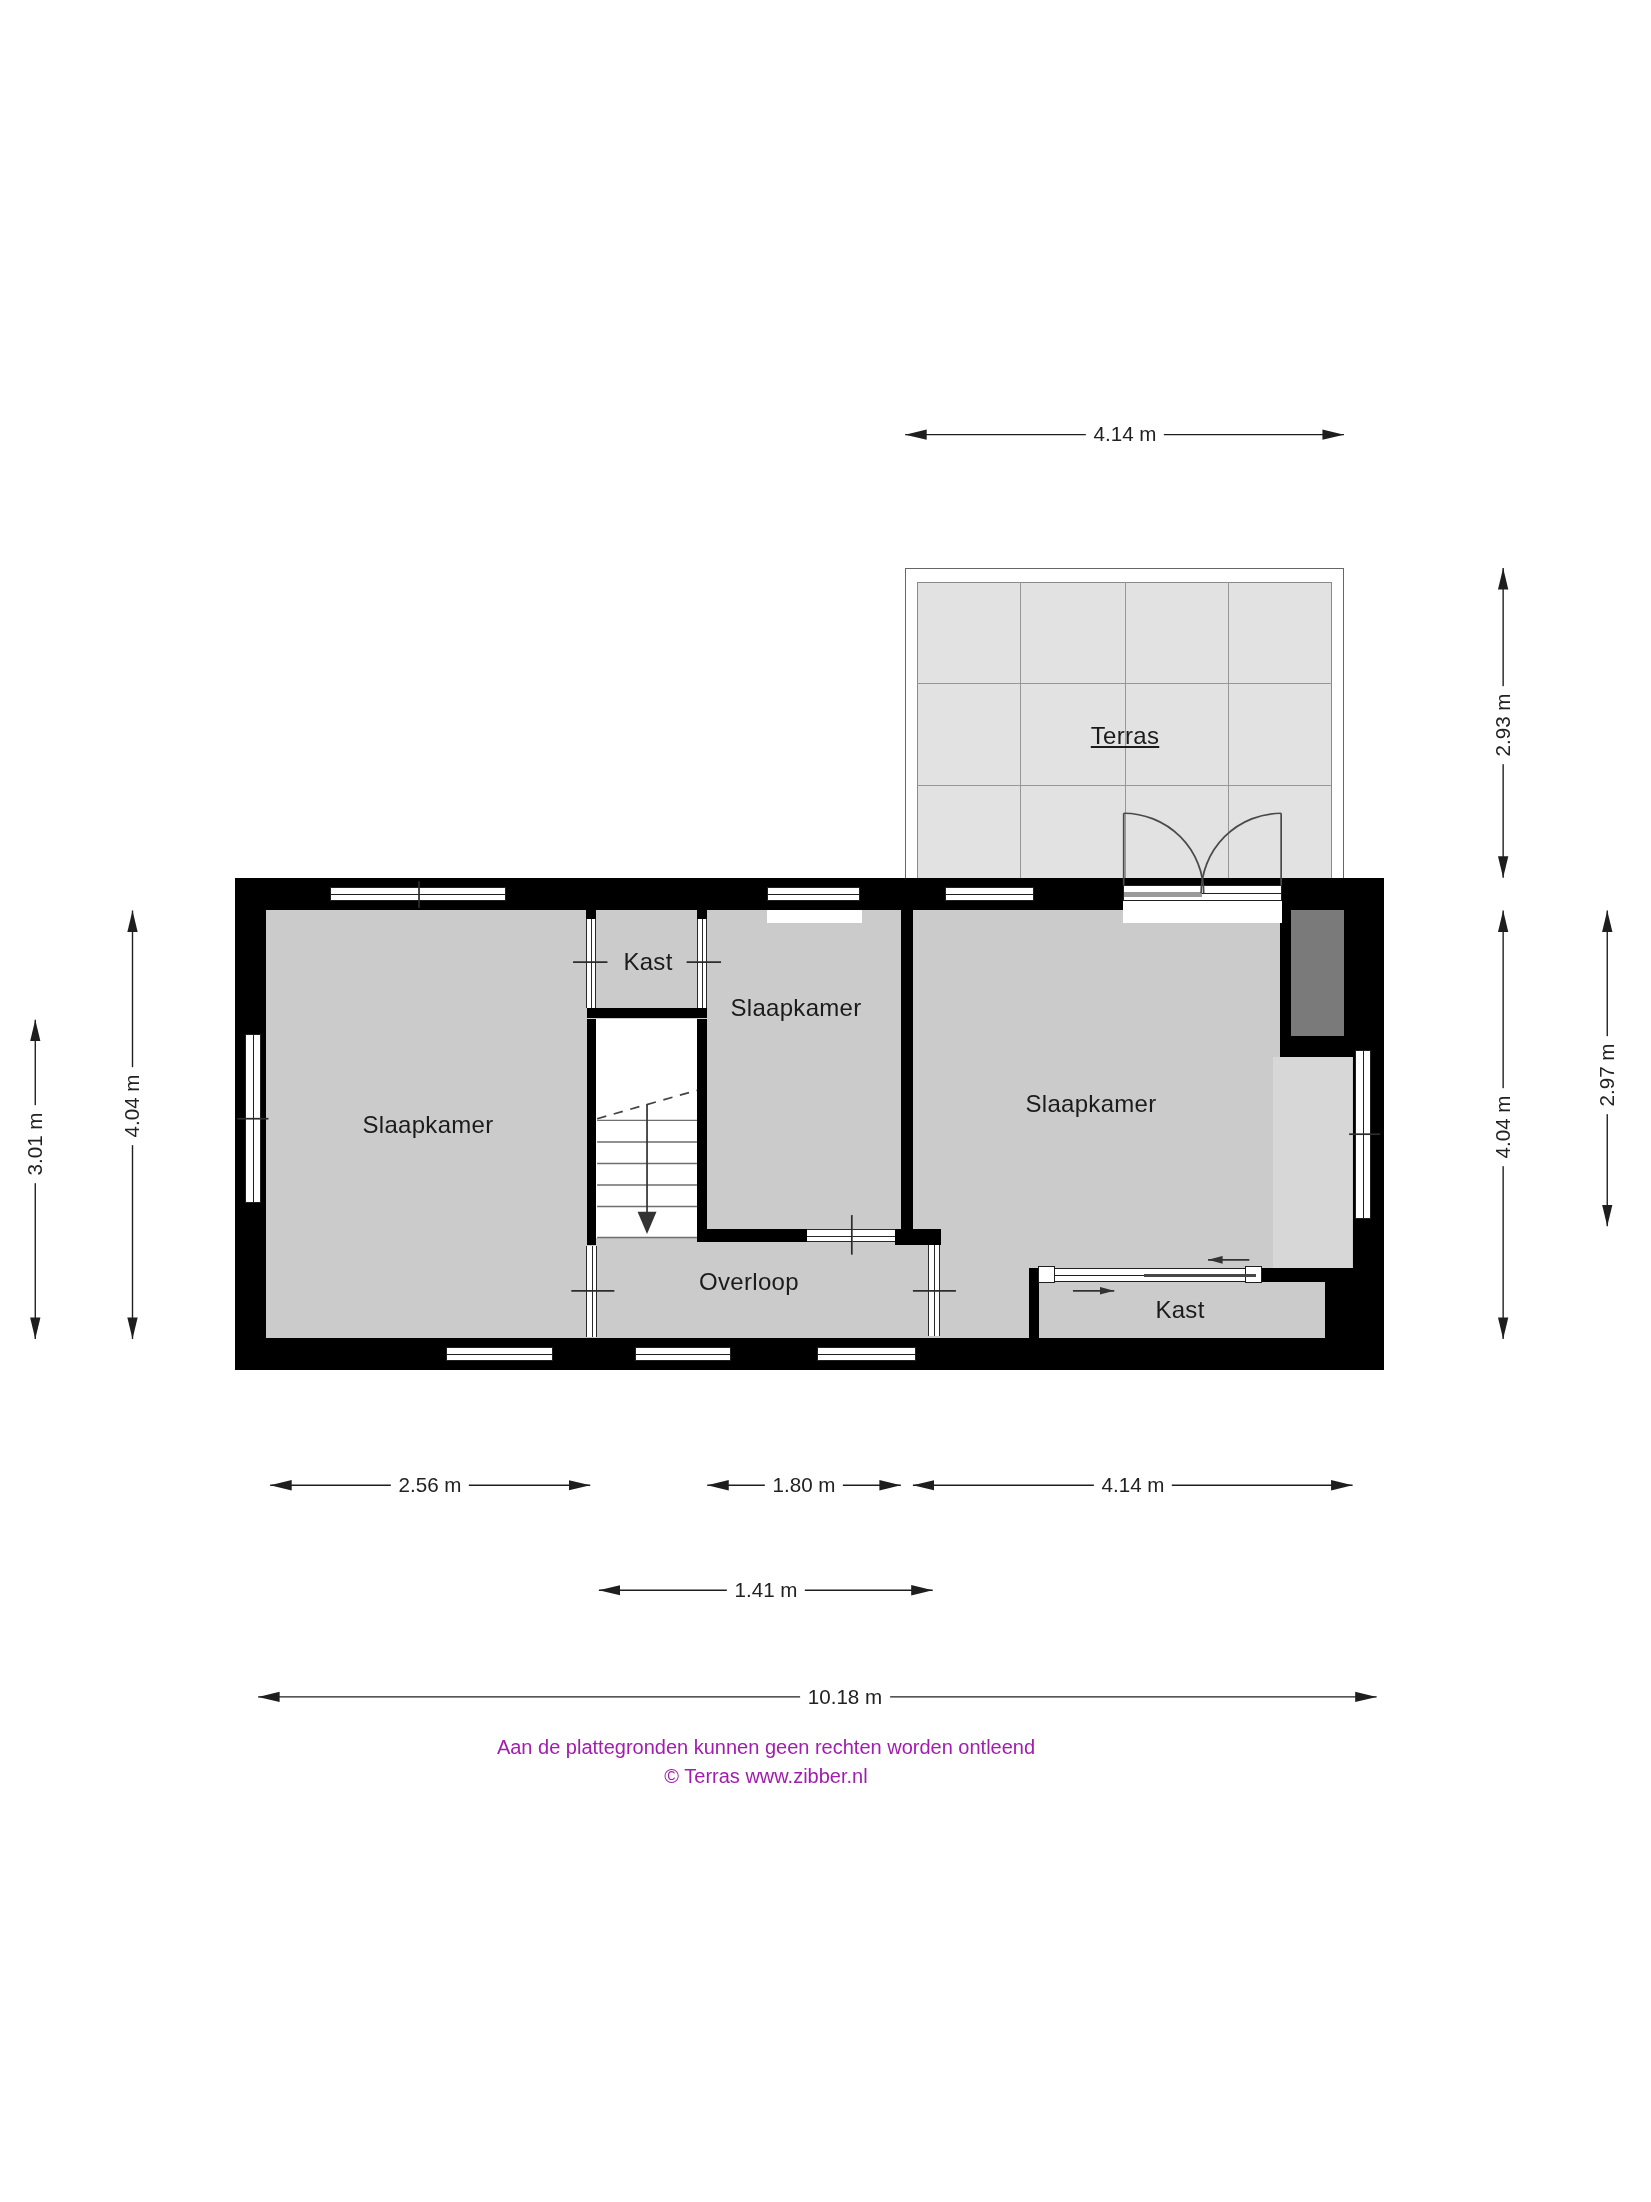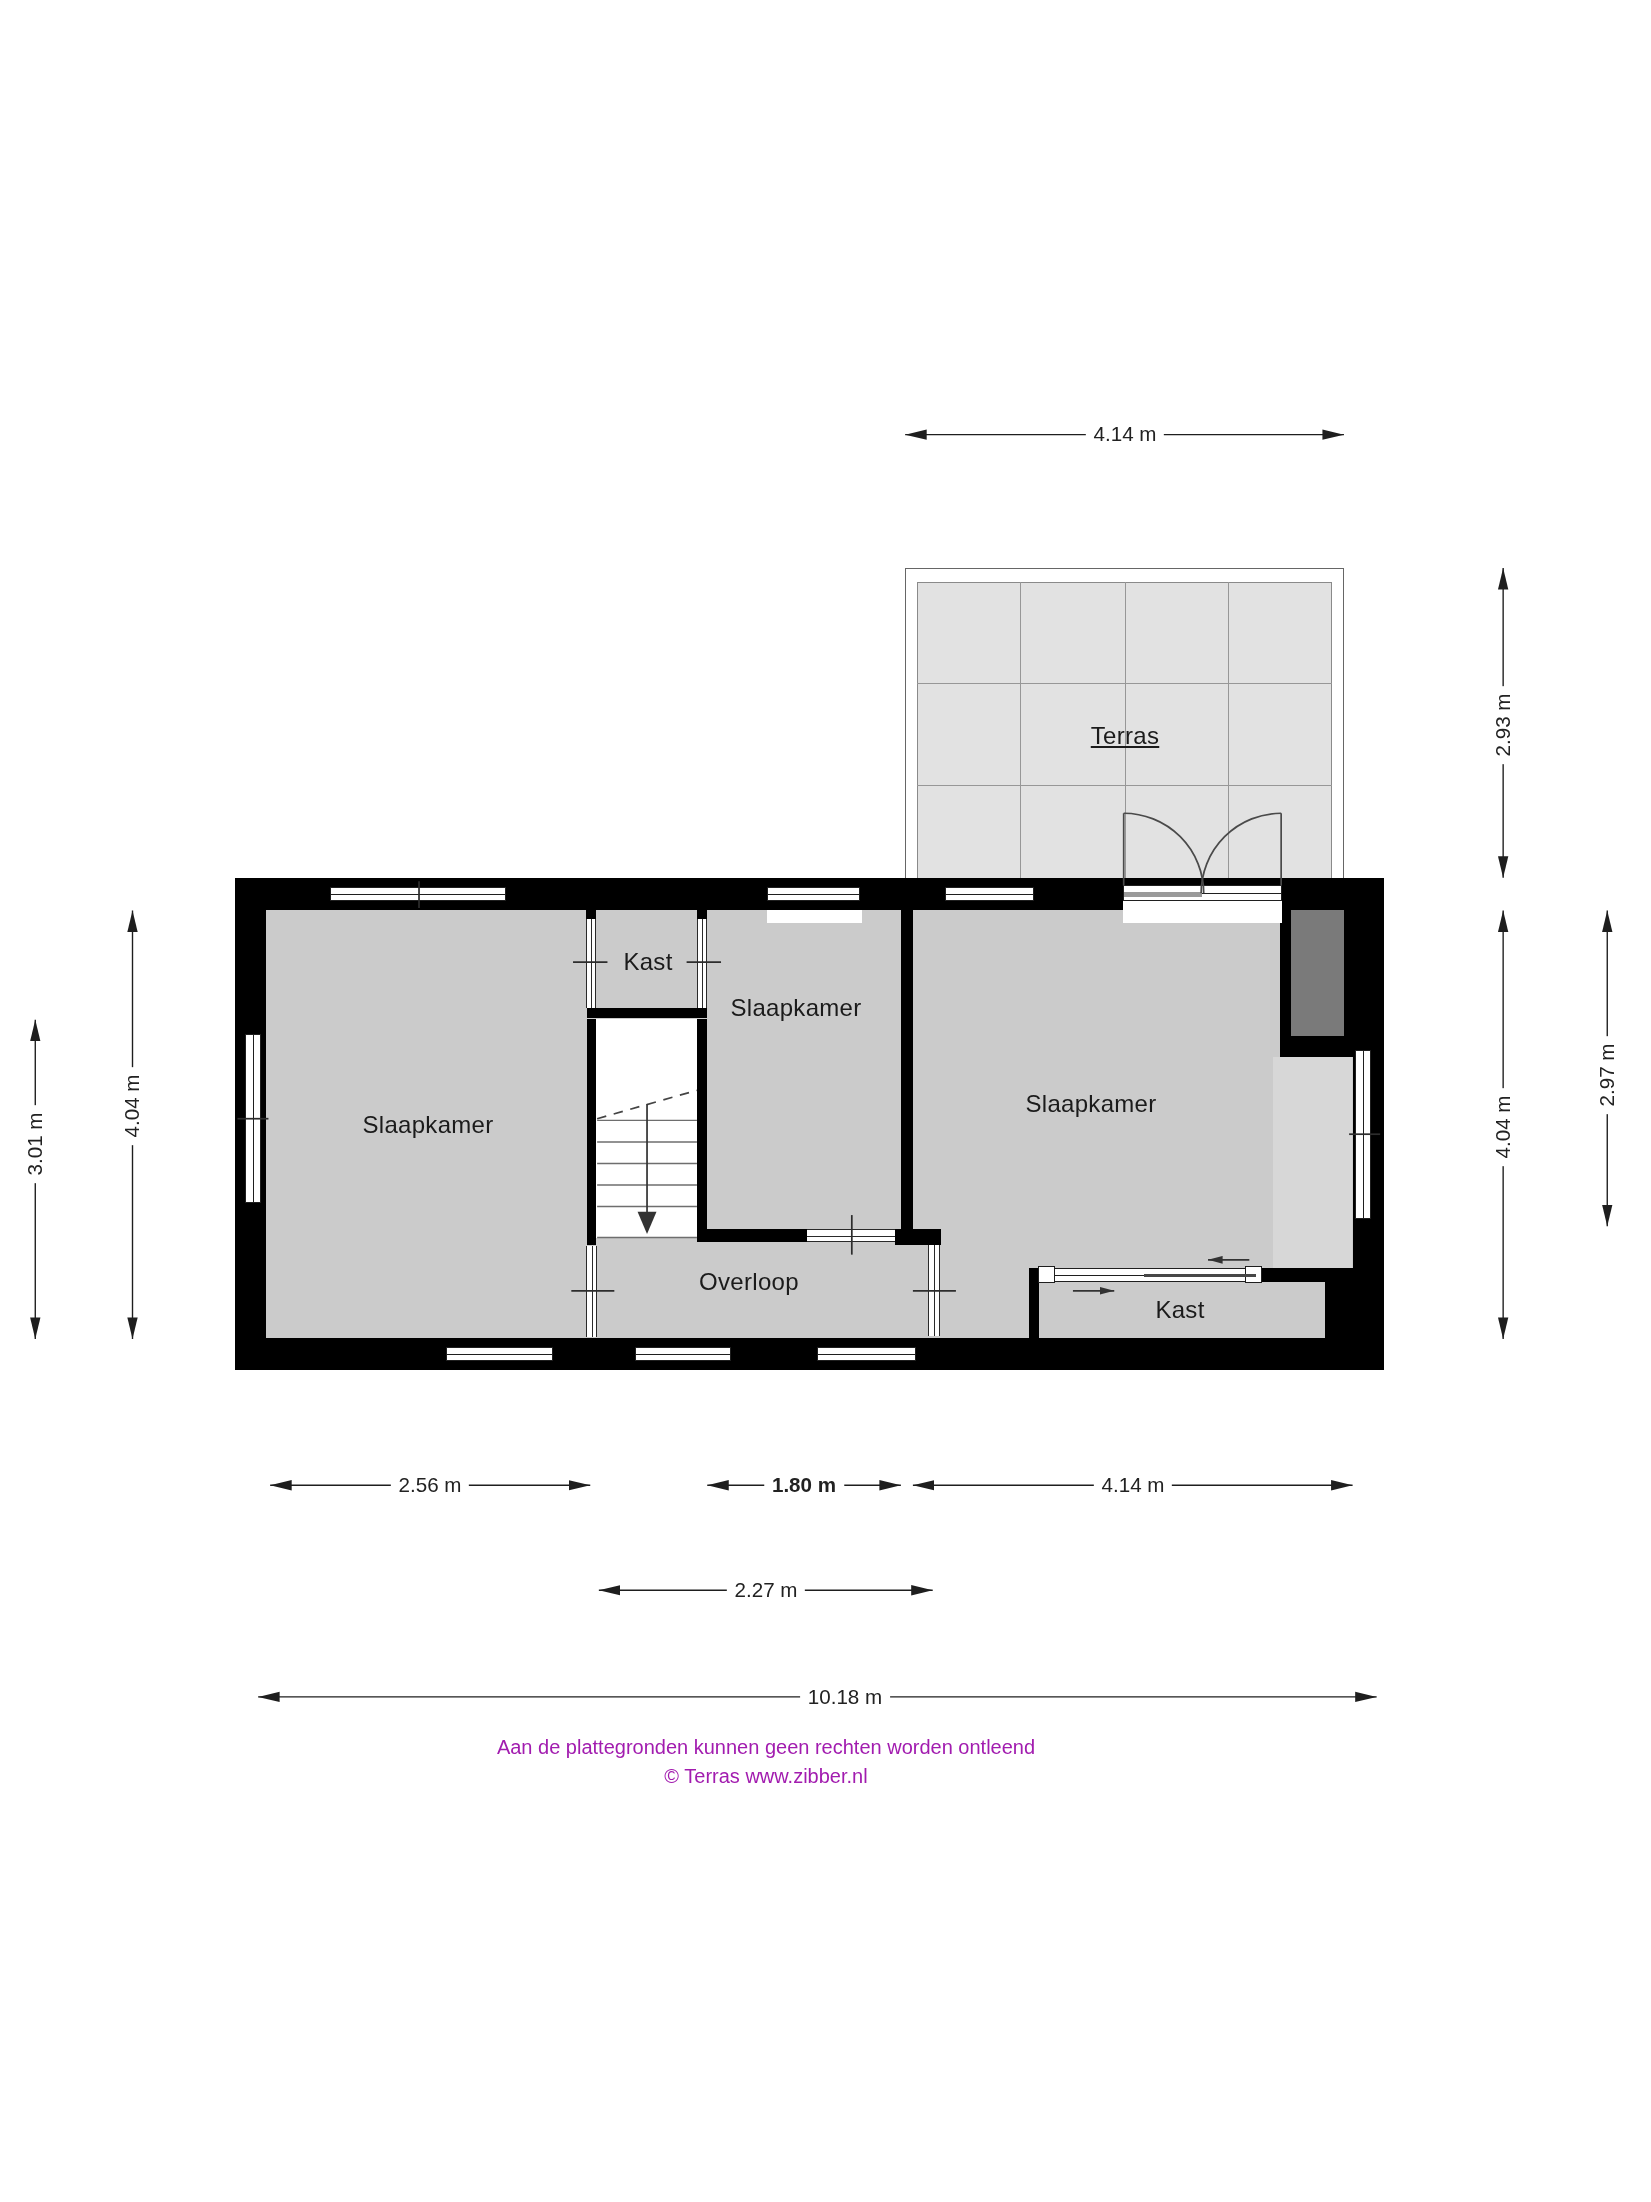--- a/index.html
+++ b/index.html
@@ -159,22 +159,22 @@
   <div class="room-label" style="left:749px;top:1282px;">Overloop</div>
   <div class="room-label" style="left:1180px;top:1310px;">Kast</div>
 
   <div class="dim-label" style="left:1125px;top:434px;">4.14 m</div>
   <div class="dim-label vert" style="left:1503px;top:725px;">2.93 m</div>
   <div class="dim-label vert" style="left:1503px;top:1127px;">4.04 m</div>
   <div class="dim-label vert" style="left:1607px;top:1075px;">2.97 m</div>
   <div class="dim-label vert" style="left:132px;top:1106px;">4.04 m</div>
   <div class="dim-label vert" style="left:35px;top:1144px;">3.01 m</div>
   <div class="dim-label" style="left:430px;top:1485px;">2.56 m</div>
-  <div class="dim-label" style="left:804px;top:1485px;font-weight:bold;">1.80 m</div>
+  <div class="dim-label" style="left:804px;top:1485px;">1.80 m</div>
   <div class="dim-label" style="left:1133px;top:1485px;">4.14 m</div>
-  <div class="dim-label" style="left:766px;top:1590px;">2.27 m</div>
+  <div class="dim-label" style="left:766px;top:1590px;">1.41 m</div>
   <div class="dim-label" style="left:845px;top:1697px;">10.18 m</div>
 
   <div class="footer-line" style="left:766px;top:1736px;">Aan de plattegronden kunnen geen rechten worden ontleend</div>
   <div class="footer-line" style="left:766px;top:1765px;">© Terras www.zibber.nl</div>
 
 </div>
 
 
 </body></html>

